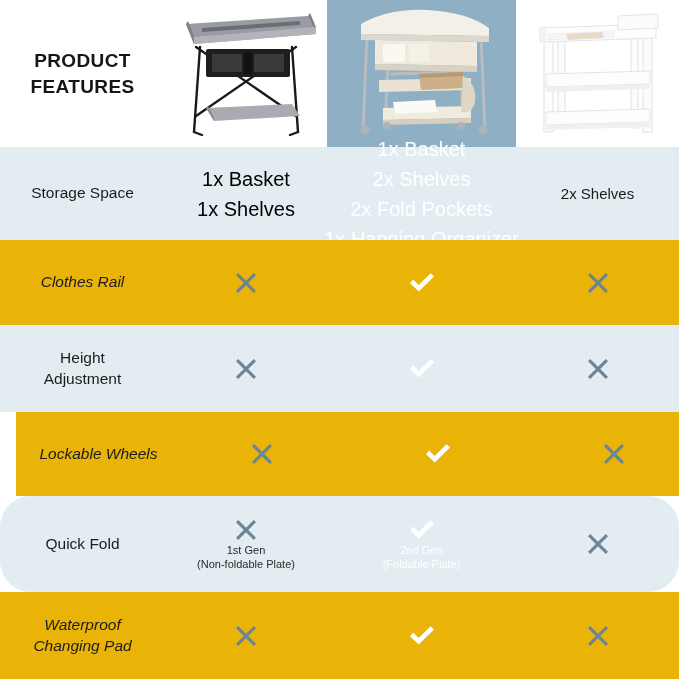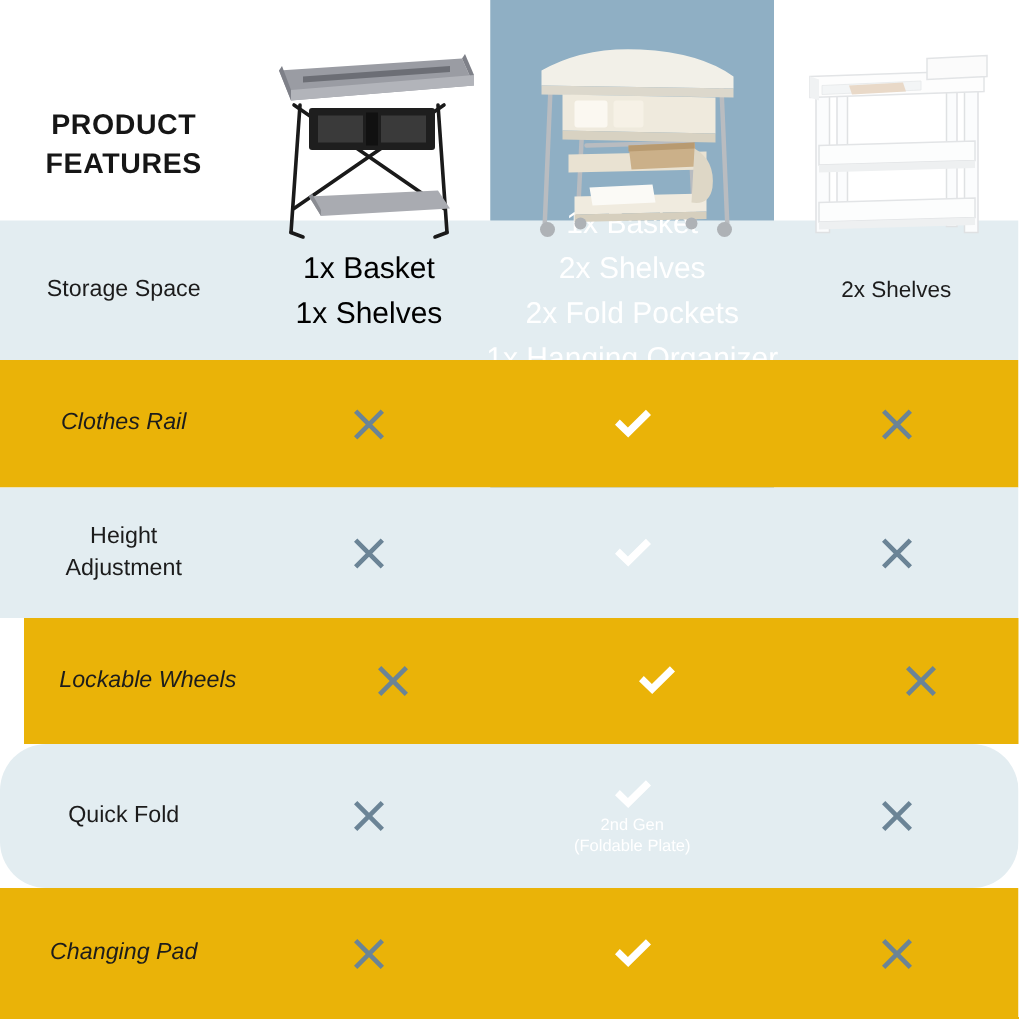--- a/index.html
+++ b/index.html
@@ -25,21 +25,20 @@
   .highlight-band .band-header{
     position:absolute;left:0;top:0;width:100%;height:147px;
     background:#8fafc4;
   }
   .band-seg{position:absolute;left:0;width:100%;}
 
   
   .header{
     position:absolute;left:0;top:0;width:679px;height:147px;
     z-index:3;
-    margin-top:23px;
   }
   .title-cell{
     position:absolute;left:0;top:0;width:165px;height:147px;
     display:flex;align-items:center;justify-content:center;
   }
   .title-text{
     font-size:19px;font-weight:bold;color:#161616;
     text-align:center;line-height:1.35;letter-spacing:0.4px;
   }
 
@@ -267,39 +266,44 @@
         </div>
       </div>
       <div class="row alt" style="top:496px;height:96px;border-radius:31px;">
         <div class="cell c-feature">
           <div class="feature-label">Quick Fold</div>
         </div>
         <div class="cell c-col1">
           <svg class="icon-x" width="26" height="26" viewBox="0 0 26 26">
             <path d="M5.2 3.0 L13 10.8 L20.8 3.0 L23 5.2 L15.2 13 L23 20.8 L20.8 23 L13 15.2 L5.2 23 L3 20.8 L10.8 13 L3 5.2 Z" fill="#6b8496"></path>
           </svg>
+          <div class="sub-note">
+            <div>1st Gen</div>
+            <div>(Non-foldable Plate)</div>
+          </div>
         </div>
         <div class="cell c-col2">
           <svg class="icon-check" width="30" height="26" viewBox="0 0 30 26">
             <path d="M3 13.2 L6.2 9.6 L11.6 15.0 L23.6 3.2 L27 6.6 L11.8 21.6 Z" fill="#ffffff"></path>
           </svg>
           <div class="sub-note light">
             <div>2nd Gen</div>
             <div>(Foldable Plate)</div>
           </div>
         </div>
         <div class="cell c-col3">
           <svg class="icon-x" width="26" height="26" viewBox="0 0 26 26">
             <path d="M5.2 3.0 L13 10.8 L20.8 3.0 L23 5.2 L15.2 13 L23 20.8 L20.8 23 L13 15.2 L5.2 23 L3 20.8 L10.8 13 L3 5.2 Z" fill="#6b8496"></path>
           </svg>
         </div>
       </div>
       <div class="row plain" style="top:592px;height:87px;">
         <div class="cell c-feature">
           <div class="feature-label">
+            <div>Waterproof</div>
             <div>Changing Pad</div>
           </div>
         </div>
         <div class="cell c-col1">
           <svg class="icon-x" width="26" height="26" viewBox="0 0 26 26">
             <path d="M5.2 3.0 L13 10.8 L20.8 3.0 L23 5.2 L15.2 13 L23 20.8 L20.8 23 L13 15.2 L5.2 23 L3 20.8 L10.8 13 L3 5.2 Z" fill="#6b8496"></path>
           </svg>
         </div>
         <div class="cell c-col2">
           <svg class="icon-check" width="30" height="26" viewBox="0 0 30 26">

